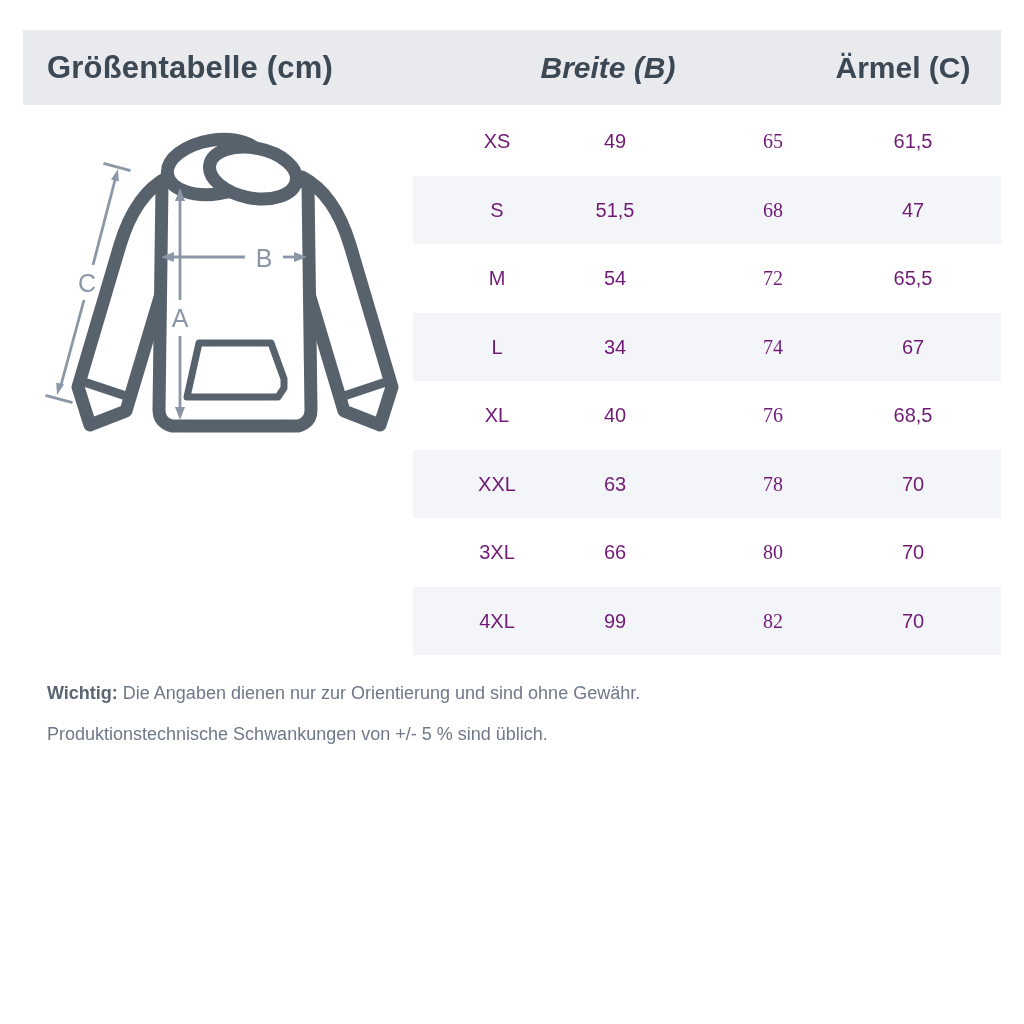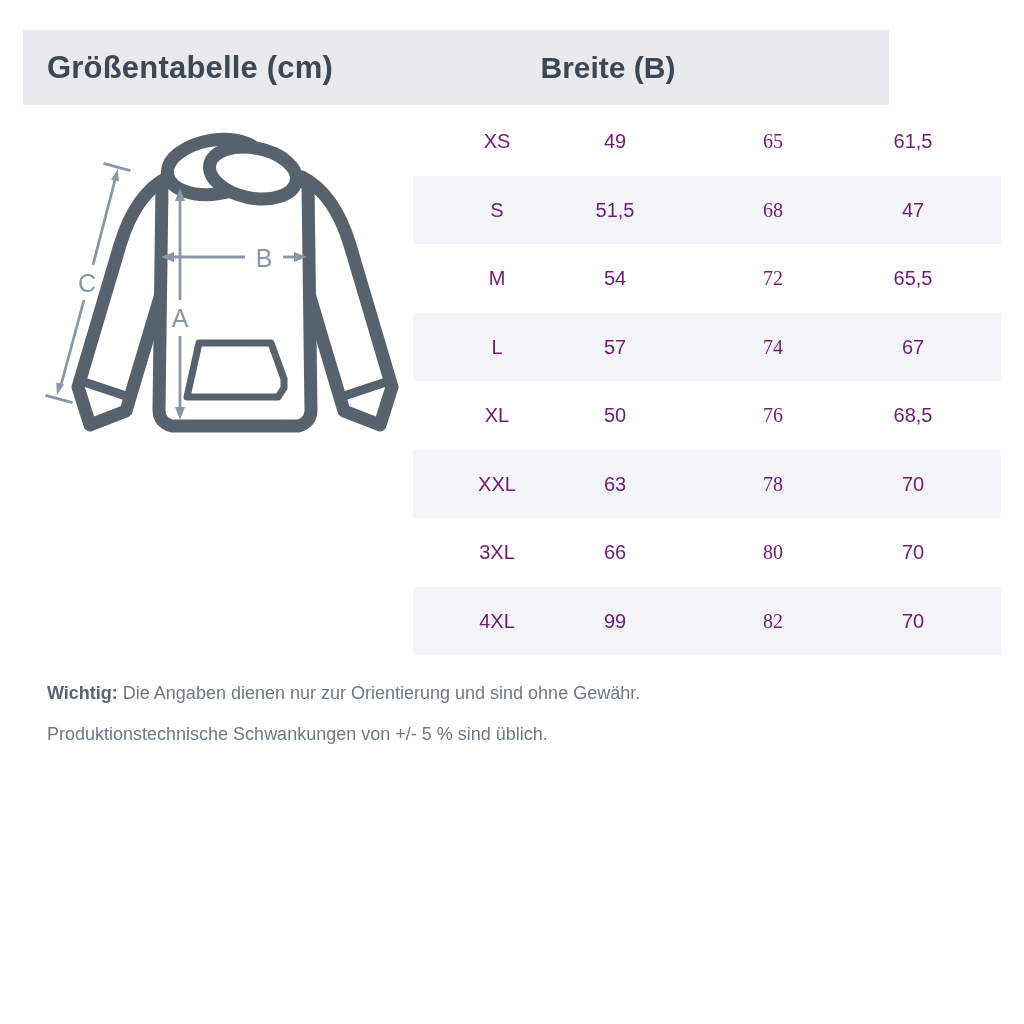--- a/index.html
+++ b/index.html
@@ -2,32 +2,32 @@
 <html><head>
 <meta charset="utf-8">
 <style>
   html,body{margin:0;padding:0;background:#ffffff;}
   #stage{
     position:relative;width:1024px;height:1024px;background:#ffffff;overflow:hidden;
     font-family:"Liberation Sans","DejaVu Sans",sans-serif;
   }
   
   .header-bar{
-    position:absolute;left:23px;top:30px;width:866px;height:75px;
+    position:absolute;left:23px;top:30px;width:978px;height:75px;
     background:#e9eaee;
   }
   .chart-title{
     position:absolute;left:24px;top:50%;transform:translateY(-50%);
     font-size:31px;font-weight:bold;color:#3d4855;letter-spacing:0.2px;white-space:nowrap;
   }
   .col-head{
     position:absolute;top:50%;transform:translate(-50%,-50%);
     font-size:30px;font-weight:bold;color:#3d4855;white-space:nowrap;
   }
-  .col-head.c1{left:585px;}
+  .col-head.c1{left:585px;font-style:italic;}
   .col-head.c2{left:738px;}
   .col-head.c3{left:880px;}
   
   .size-table{position:absolute;left:413px;top:107px;width:588px;}
   .trow{position:relative;height:68.5px;}
   .trow.striped{background:#f4f5f8;}
   .tcell{
     position:absolute;top:50%;transform:translate(-50%,-50%);
     font-size:20px;color:#701a75;white-space:nowrap;
   }
@@ -49,20 +49,21 @@
   .note b{color:#5a6473;}
 </style>
 </head>
 <body>
 
 <div id="stage">
 
   <div class="header-bar">
     <div class="chart-title">Größentabelle (cm)</div>
     <div class="col-head c1">Breite (B)</div>
+    <div class="col-head c3">Ärmel (C)</div>
   </div>
 
   <div class="size-table">
     <div class="trow">
       <span class="tcell size">XS</span>
       <span class="tcell breite">49</span>
       <span class="tcell hoehe">65</span>
       <span class="tcell aermel">61,5</span>
     </div>
     <div class="trow striped">
@@ -72,27 +73,27 @@
       <span class="tcell aermel">47</span>
     </div>
     <div class="trow">
       <span class="tcell size">M</span>
       <span class="tcell breite">54</span>
       <span class="tcell hoehe">72</span>
       <span class="tcell aermel">65,5</span>
     </div>
     <div class="trow striped">
       <span class="tcell size">L</span>
-      <span class="tcell breite">57</span>
+      <span class="tcell breite">34</span>
       <span class="tcell hoehe">74</span>
       <span class="tcell aermel">67</span>
     </div>
     <div class="trow">
       <span class="tcell size">XL</span>
-      <span class="tcell breite">50</span>
+      <span class="tcell breite">40</span>
       <span class="tcell hoehe">76</span>
       <span class="tcell aermel">68,5</span>
     </div>
     <div class="trow striped">
       <span class="tcell size">XXL</span>
       <span class="tcell breite">63</span>
       <span class="tcell hoehe">78</span>
       <span class="tcell aermel">70</span>
     </div>
     <div class="trow">

